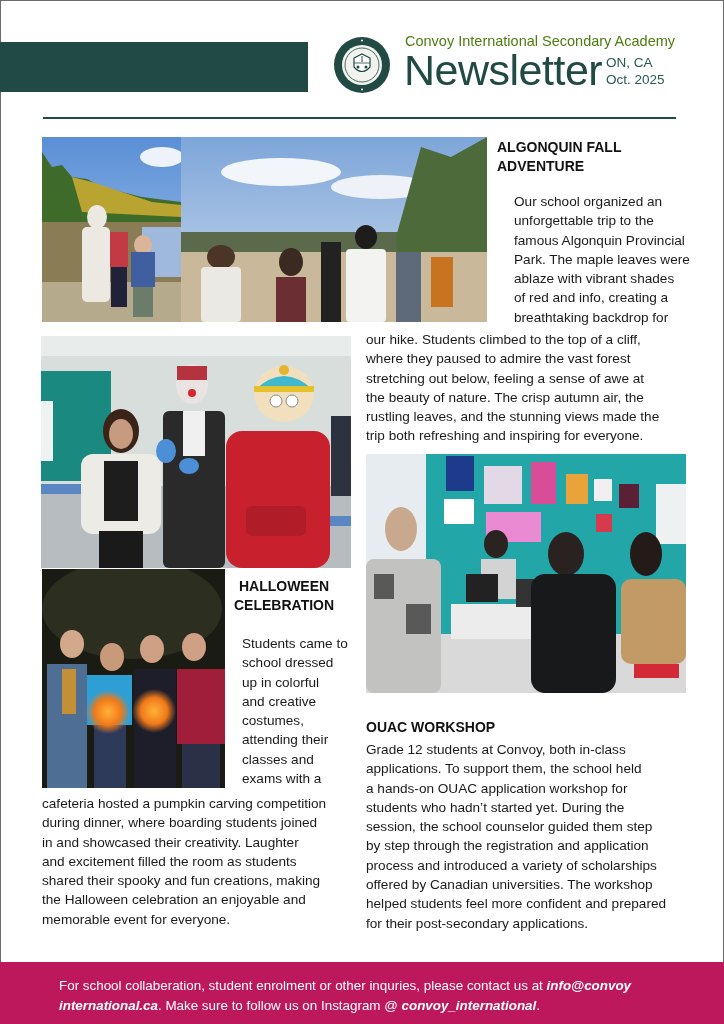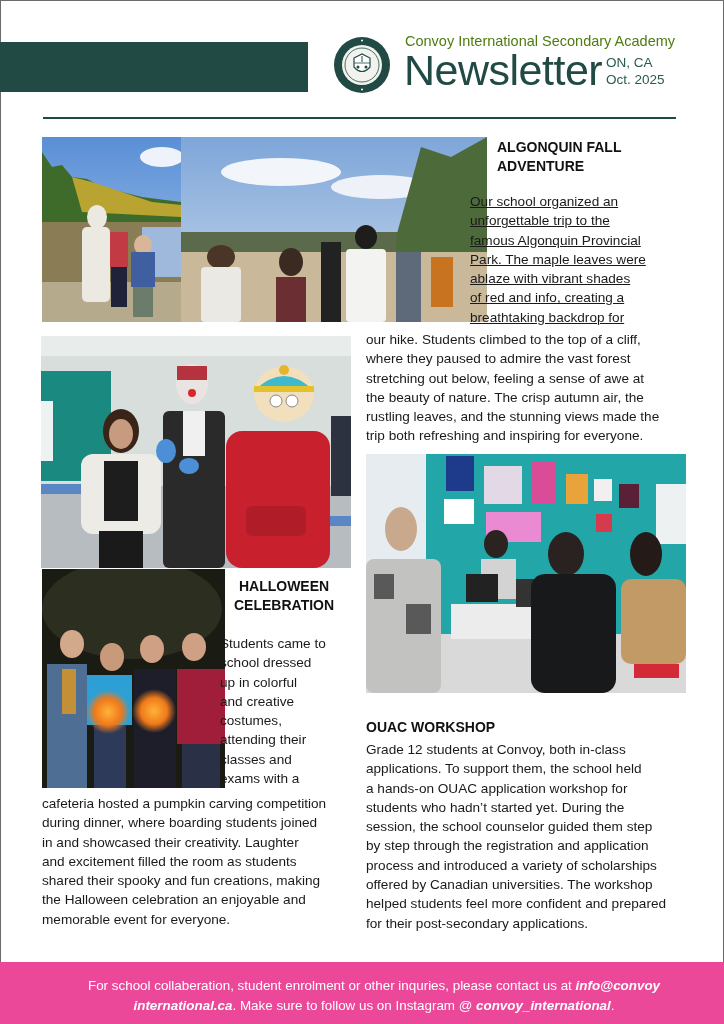--- a/index.html
+++ b/index.html
@@ -8,21 +8,21 @@
   .green-bar { position:absolute; left:0; top:42px; width:308px; height:50px; background:#214a44; }
   .logo { position:absolute; left:333px; top:36px; width:58px; height:58px; }
   .school-name { position:absolute; left:405px; top:33px; font-size:14.5px; color:#4d7c0f; white-space:nowrap; }
   .title { position:absolute; left:404px; top:46px; font-size:43px; color:#214a44; letter-spacing:-0.5px; line-height:48px; }
   .loc { position:absolute; left:606px; top:54px; font-size:13.5px; color:#2a5a52; line-height:17px; }
   .rule { position:absolute; left:43px; top:117px; width:633px; height:2px; background:#214a44; }
   .photo { position:absolute; overflow:hidden; }
   .photo svg { width:100%; height:100%; display:block; }
   .heading { position:absolute; font-weight:bold; font-size:14px; line-height:19px; color:#111; }
   .body-text { position:absolute; font-size:13.6px; line-height:19.3px; color:#1a1a1a; }
-  .footer { position:absolute; left:0; top:962px; width:724px; height:62px; background:#ec4899;text-align:center; }
+  .footer { position:absolute; left:0; top:962px; width:724px; height:62px; background:#be185d; }
   .footer-text { position:absolute; left:59px; top:14px; width:630px; font-size:13.4px; line-height:20px; color:#fff; }
   .footer-text b { font-style:italic; }
 </style>
 </head>
 <body>
 
 <div class="page-border"></div>
 
 <div class="green-bar"></div>
 <div class="logo">
@@ -93,21 +93,21 @@
     <rect x="165" y="112" width="40" height="73" rx="4" fill="#f3f3f1"></rect>
     <rect x="140" y="105" width="20" height="80" fill="#222"></rect>
     <rect x="250" y="120" width="22" height="50" fill="#c8731f"></rect>
     <rect x="215" y="115" width="25" height="70" fill="#5e6a7a"></rect>
   </svg>
 </div>
 <div class="heading" style="left:497px;top:138px;">
   <div>ALGONQUIN FALL</div>
   <div>ADVENTURE</div>
 </div>
-<div class="body-text" style="left:470px;top:192px;text-decoration:underline;">
+<div class="body-text" style="left:514px;top:192px;">
   <div>Our school organized an</div>
   <div>unforgettable trip to the</div>
   <div>famous Algonquin Provincial</div>
   <div>Park. The maple leaves were</div>
   <div>ablaze with vibrant shades</div>
   <div>of red and info, creating a</div>
   <div>breathtaking backdrop for</div>
 </div>
 <div class="body-text" style="left:366px;top:330px;">
   <div>our hike. Students climbed to the top of a cliff,</div>
@@ -173,21 +173,21 @@
     <rect x="135" y="100" width="48" height="75" fill="#a01e3a"></rect>
     <rect x="140" y="175" width="38" height="44" fill="#2a3046"></rect>
     <circle cx="66" cy="143" r="22" fill="url(#glow)"></circle>
     <circle cx="112" cy="142" r="22" fill="url(#glow)"></circle>
   </svg>
 </div>
 <div class="heading" style="left:234px;top:577px;text-align:center;">
   <div>HALLOWEEN</div>
   <div>CELEBRATION</div>
 </div>
-<div class="body-text" style="left:220px;top:634px;">
+<div class="body-text" style="left:242px;top:634px;">
   <div>Students came to</div>
   <div>school dressed</div>
   <div>up in colorful</div>
   <div>and creative</div>
   <div>costumes,</div>
   <div>attending their</div>
   <div>classes and</div>
   <div>exams with a</div>
 </div>
 <div class="body-text" style="left:42px;top:794px;">

